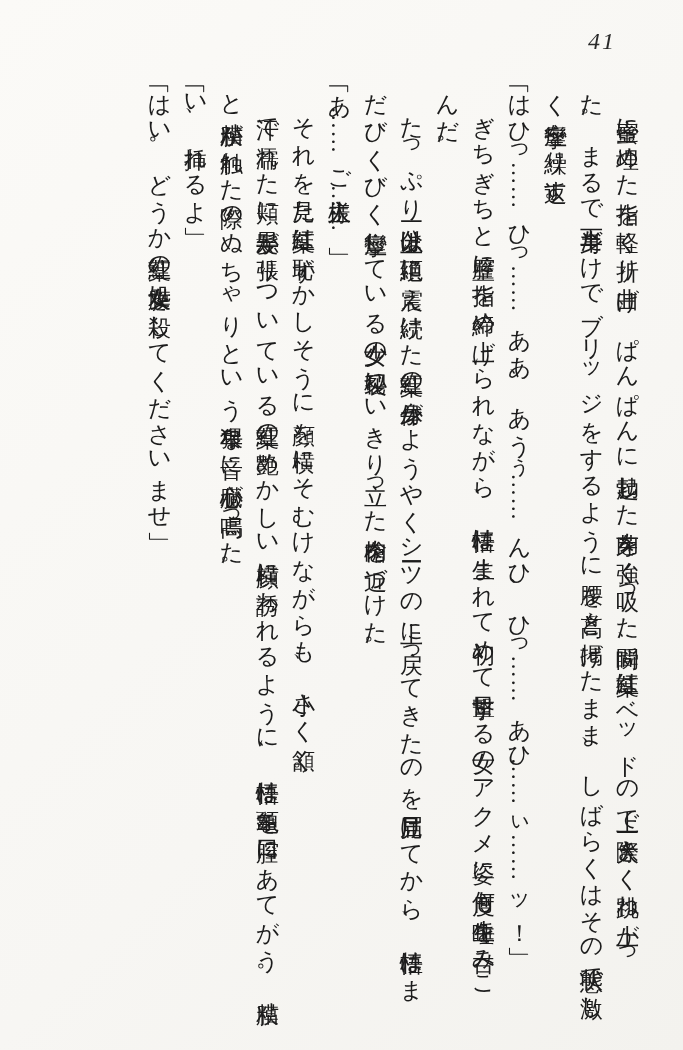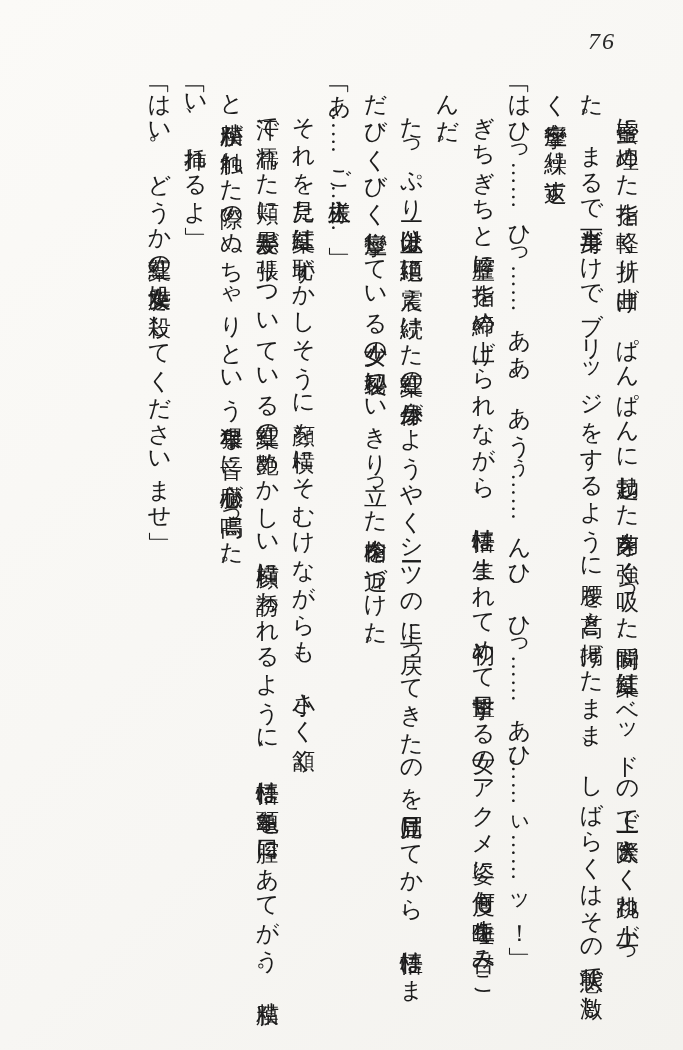--- a/index.html
+++ b/index.html
@@ -45,21 +45,21 @@
     padding: 0;
   }
   .text-block p.indent {
     text-indent: 1em;
   }
 </style>
 </head>
 <body>
 
 <div class="page">
-  <div class="page-number">76</div>
+  <div class="page-number">41</div>
   <div class="text-block">
       <p class="indent">蜜壺に埋めた指を軽く折り曲げ、ぱんぱんに勃起した肉芽を強く吸った瞬間、紅葉はベッドの上で一際大きく跳ね上がった。まるで下半身だけでブリッジをするように腰を高々と掲げたまま、しばらくはその状態で激しく痙攣を繰り返す。</p>
       <p class="">「はひっ……ひっ……ああ、あうぅ……んひ、ひっ……あひ……ぃ……ッ！」</p>
       <p class="indent">ぎちぎちと膣壁に指を締め上げられながら、桂悟は生まれて初めて目撃する女のアクメ姿に何度も生唾を呑みこんだ。</p>
       <p class="indent">たっぷり一分以上は絶頂に震え続けた紅葉の身体がようやくシーツの上に戻ってきたのを見届けてから、桂悟はまだびくびく痙攣している少女の秘裂にいきり立った肉槍を近づけた。</p>
       <p class="">「あ……ご主人様……」</p>
       <p class="indent">それを見た紅葉は恥ずかしそうに顔を横にそむけながらも、小さく頷く。</p>
       <p class="indent">汗で濡れた頬に黒髪が張りついている紅葉の艶めかしい横顔に誘われるように、桂悟は亀頭を膣口にあてがう。粘膜と粘膜が触れた際のぬちゃりという卑猥な音に心臓が高鳴った。</p>
       <p class="">「い、挿れるよ」</p>
       <p class="">「はい。どうか紅葉の処女膜を殺してくださいませ」</p>

